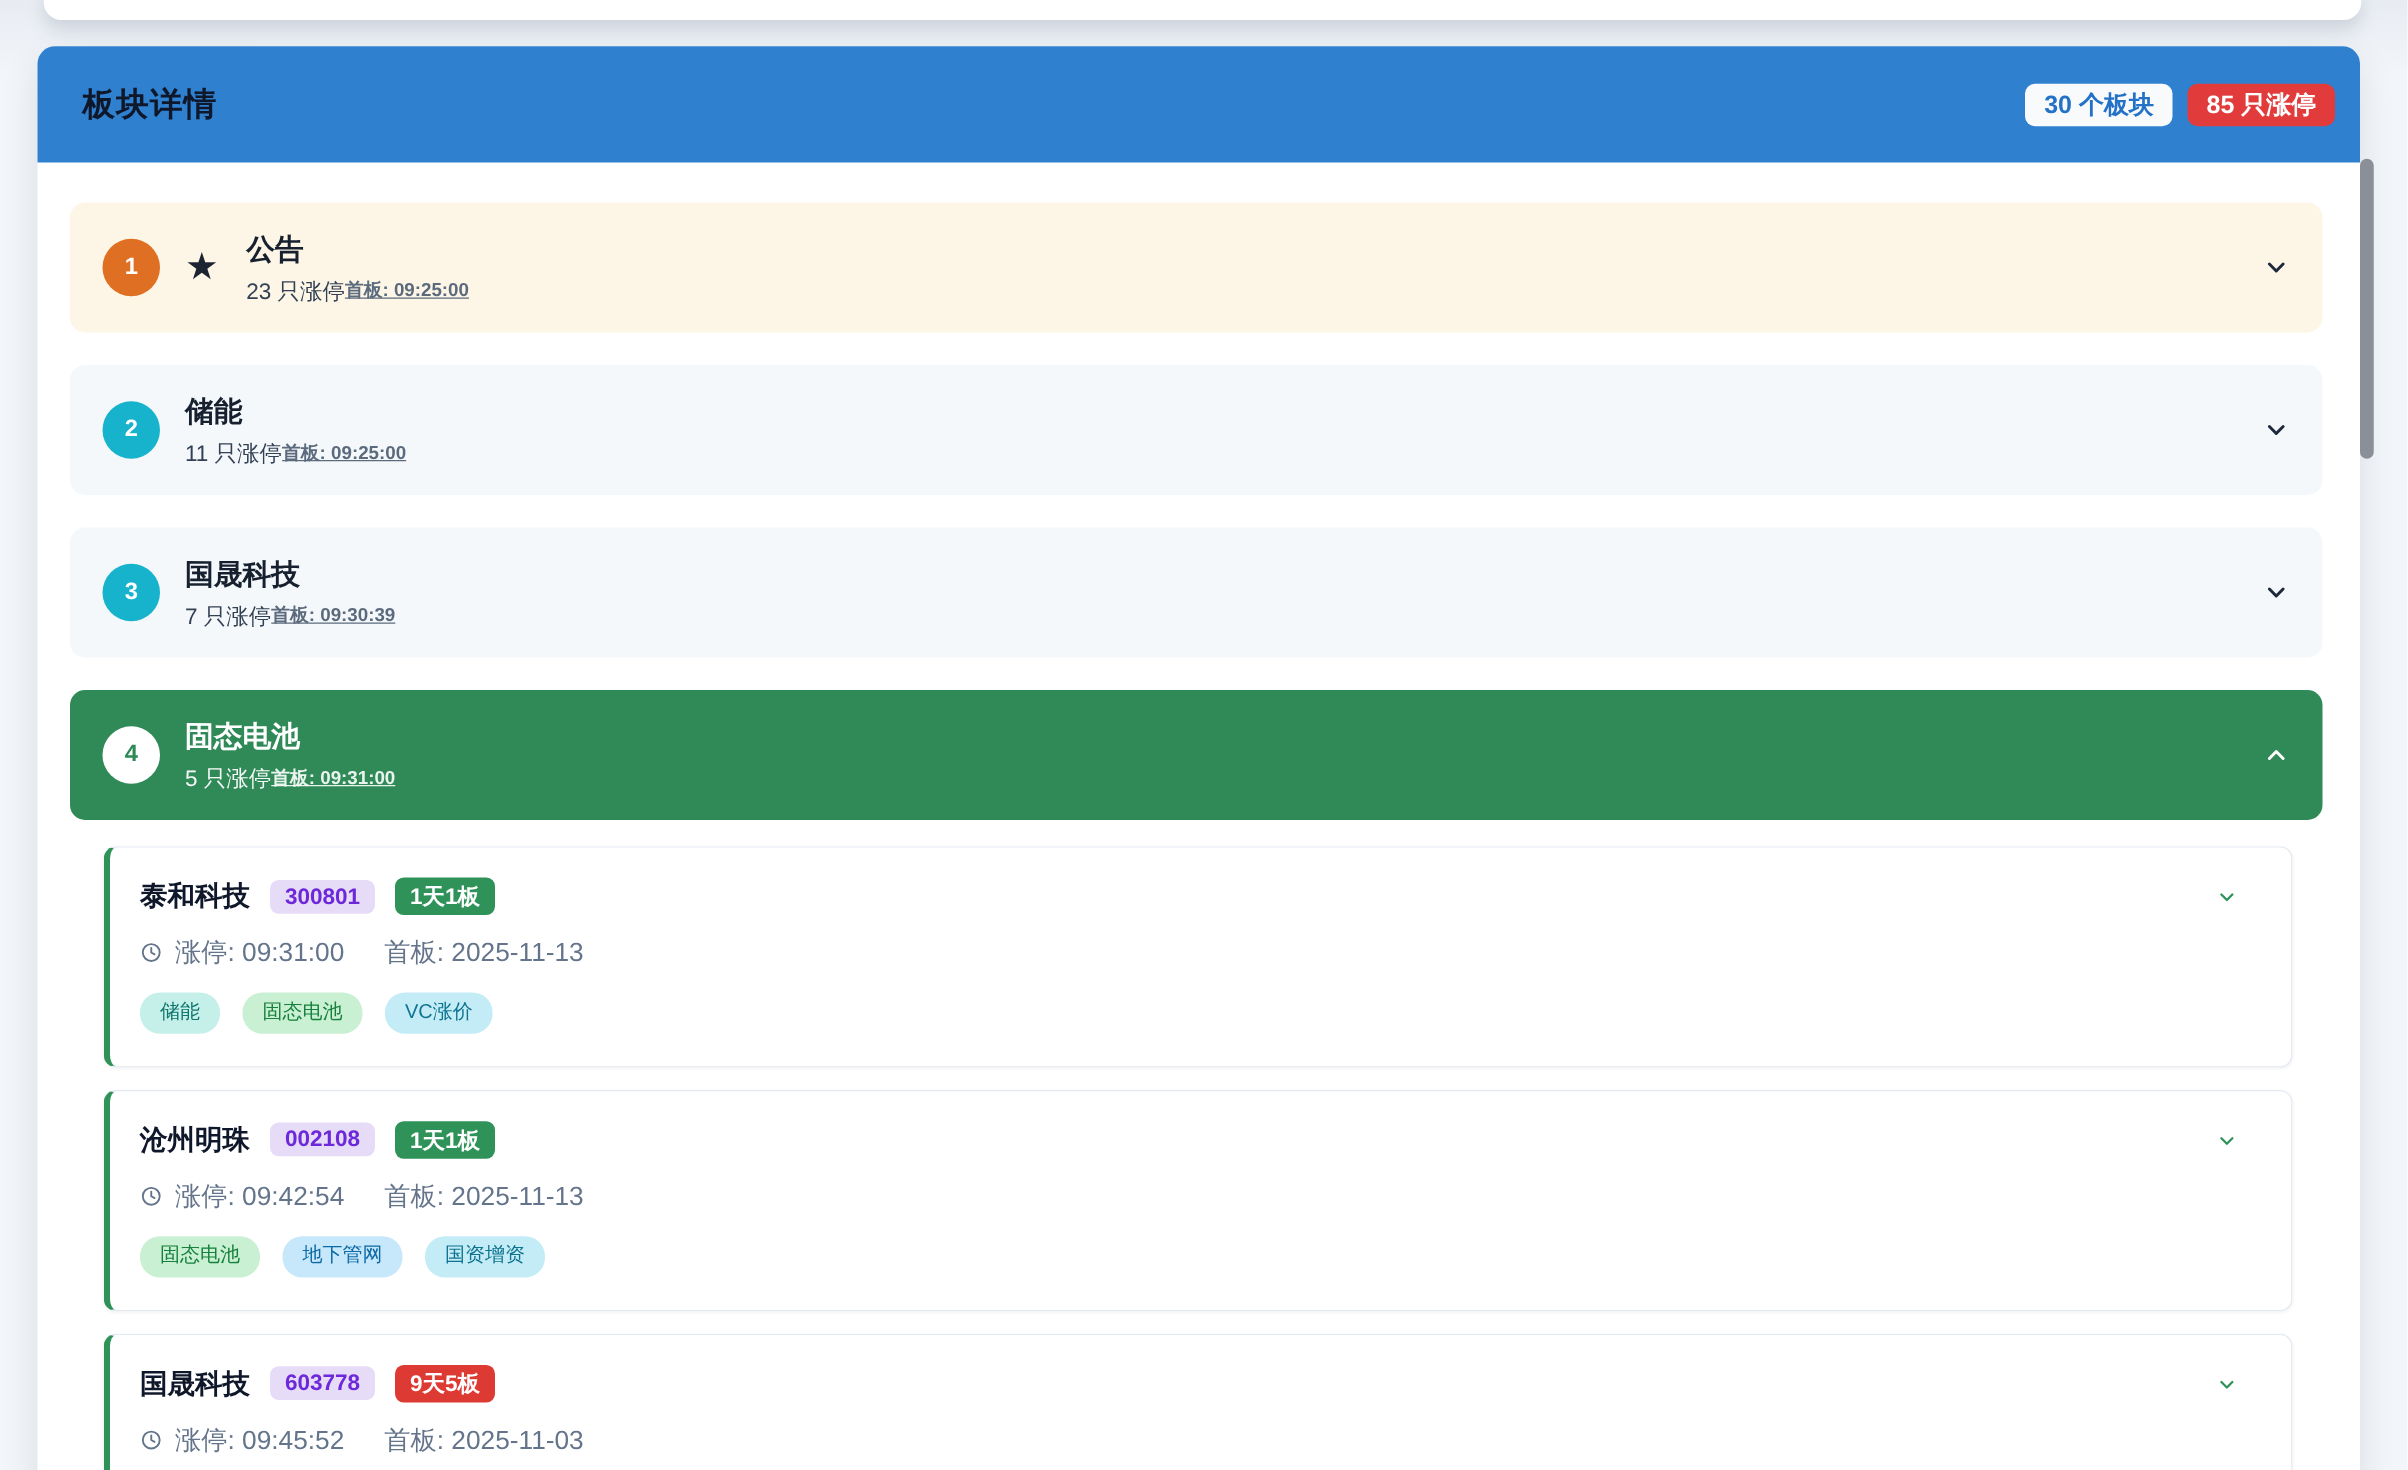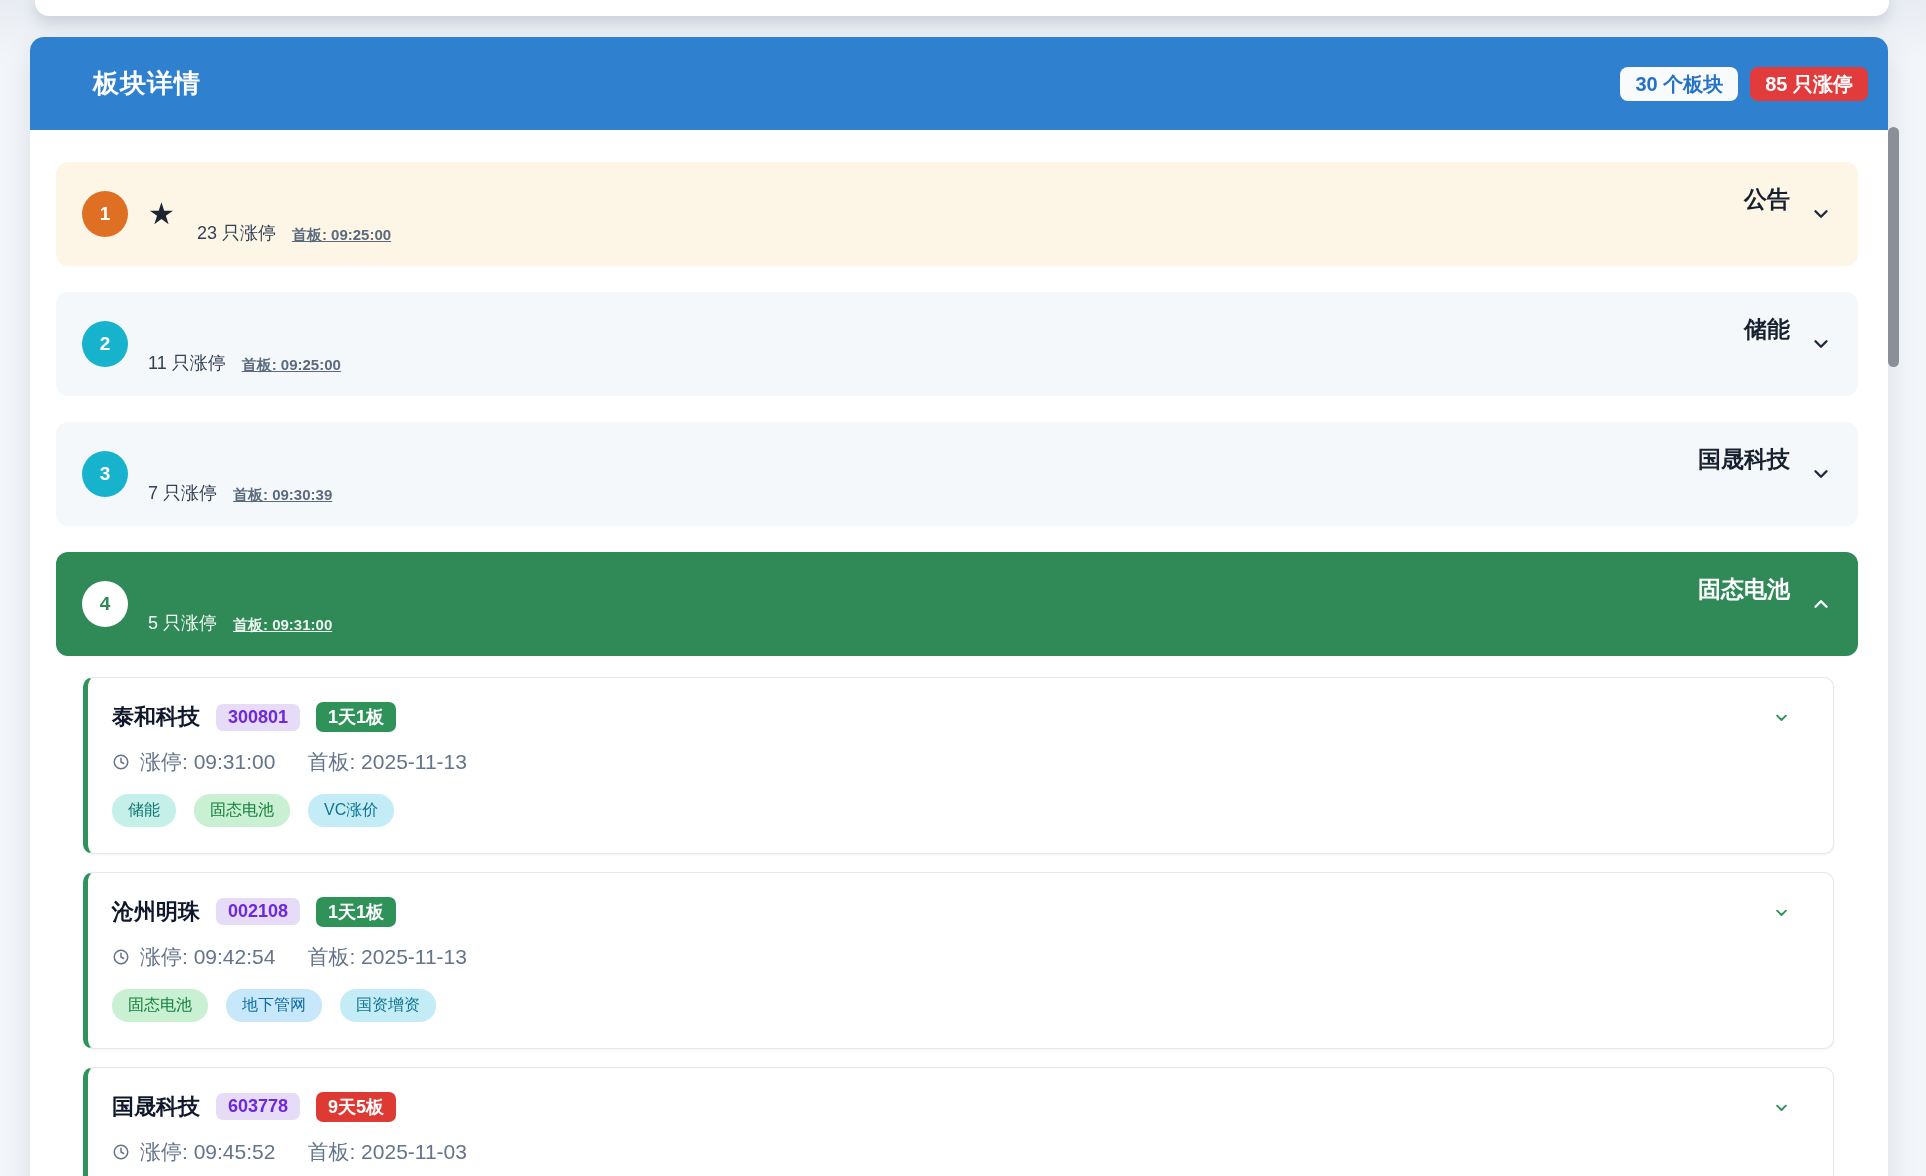--- a/index.html
+++ b/index.html
@@ -18,21 +18,21 @@
   .panel{
     position:absolute; left:30px; top:37px; width:1858px; height:1300px;
     background:#ffffff; border-radius:14px;
     box-shadow:0 12px 30px rgba(15,23,42,.10);
   }
   .panel-header{
     height:93px; background:#3080d0; border-radius:14px 14px 0 0;
     display:flex; align-items:center; justify-content:space-between;
     padding:0 20px 0 36px;
   }
-  .panel-title{ color:#ffffff; font-size:26px; font-weight:bold; letter-spacing:1px;margin-left:27px; }
+  .panel-title{ color:#0f172a; font-size:26px; font-weight:bold; letter-spacing:1px; }
   .badges{ display:flex; gap:12px; }
   .badge{
     display:inline-block; font-size:20px; font-weight:bold;
     padding:5px 15px; border-radius:8px; line-height:1.2;
   }
   .badge-white{ background:#f8fafc; color:#2472c8; }
   .badge-red{ background:#e23b3b; color:#ffffff; }
   .panel-body{ padding:32px 30px 40px 26px; }
 
   
@@ -47,23 +47,23 @@
   .rank{
     width:46px; height:46px; border-radius:50%; flex:0 0 46px;
     display:flex; align-items:center; justify-content:center;
     font-size:19px; font-weight:bold; color:#fff; background:#17b3cd;
   }
   .row-cream .rank{ background:#df6f22; }
   .row-green .rank{ background:#ffffff; color:#2f8a58; }
   .star{ font-size:30px; color:#1b2430; line-height:1; margin-right:2px; display:none; }
   .sector-row.has-star .star{ display:block; }
   .sector-info{ flex:1; }
-  .sector-name{ font-size:23px; font-weight:bold; color:#16202e; margin-bottom:6px;text-align:right; }
+  .sector-name{ font-size:23px; font-weight:bold; color:#16202e; margin-bottom:6px; }
   .row-green .sector-name{ color:#ffffff; }
-  .sector-sub{ display:flex; align-items:flex-end; gap:16px; }
+  .sector-sub{ display:flex; align-items:center; }
   .sector-count{ font-size:18px; color:#334155; }
   .sector-first{ font-size:15px; color:#5b6b7d; font-weight:bold;text-decoration:underline; }
   .row-green .sector-count{ color:rgba(255,255,255,.95); }
   .row-green .sector-first{ color:rgba(255,255,255,.9); }
   .sector-chevron{ color:#1e293b; flex:0 0 auto; }
   .row-green .sector-chevron{ color:#ffffff; }
   .chev-up{ display:none; }
   .sector-row.expanded .chev-up{ display:block; }
 
   

